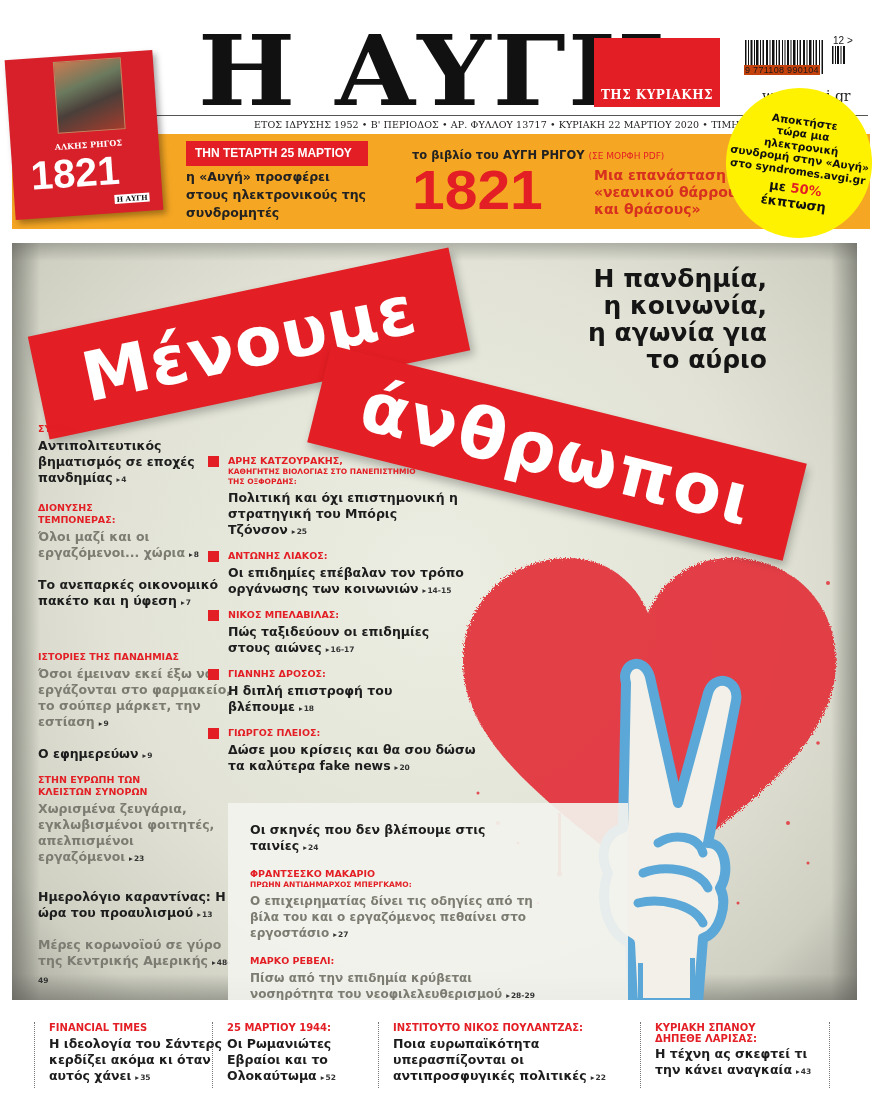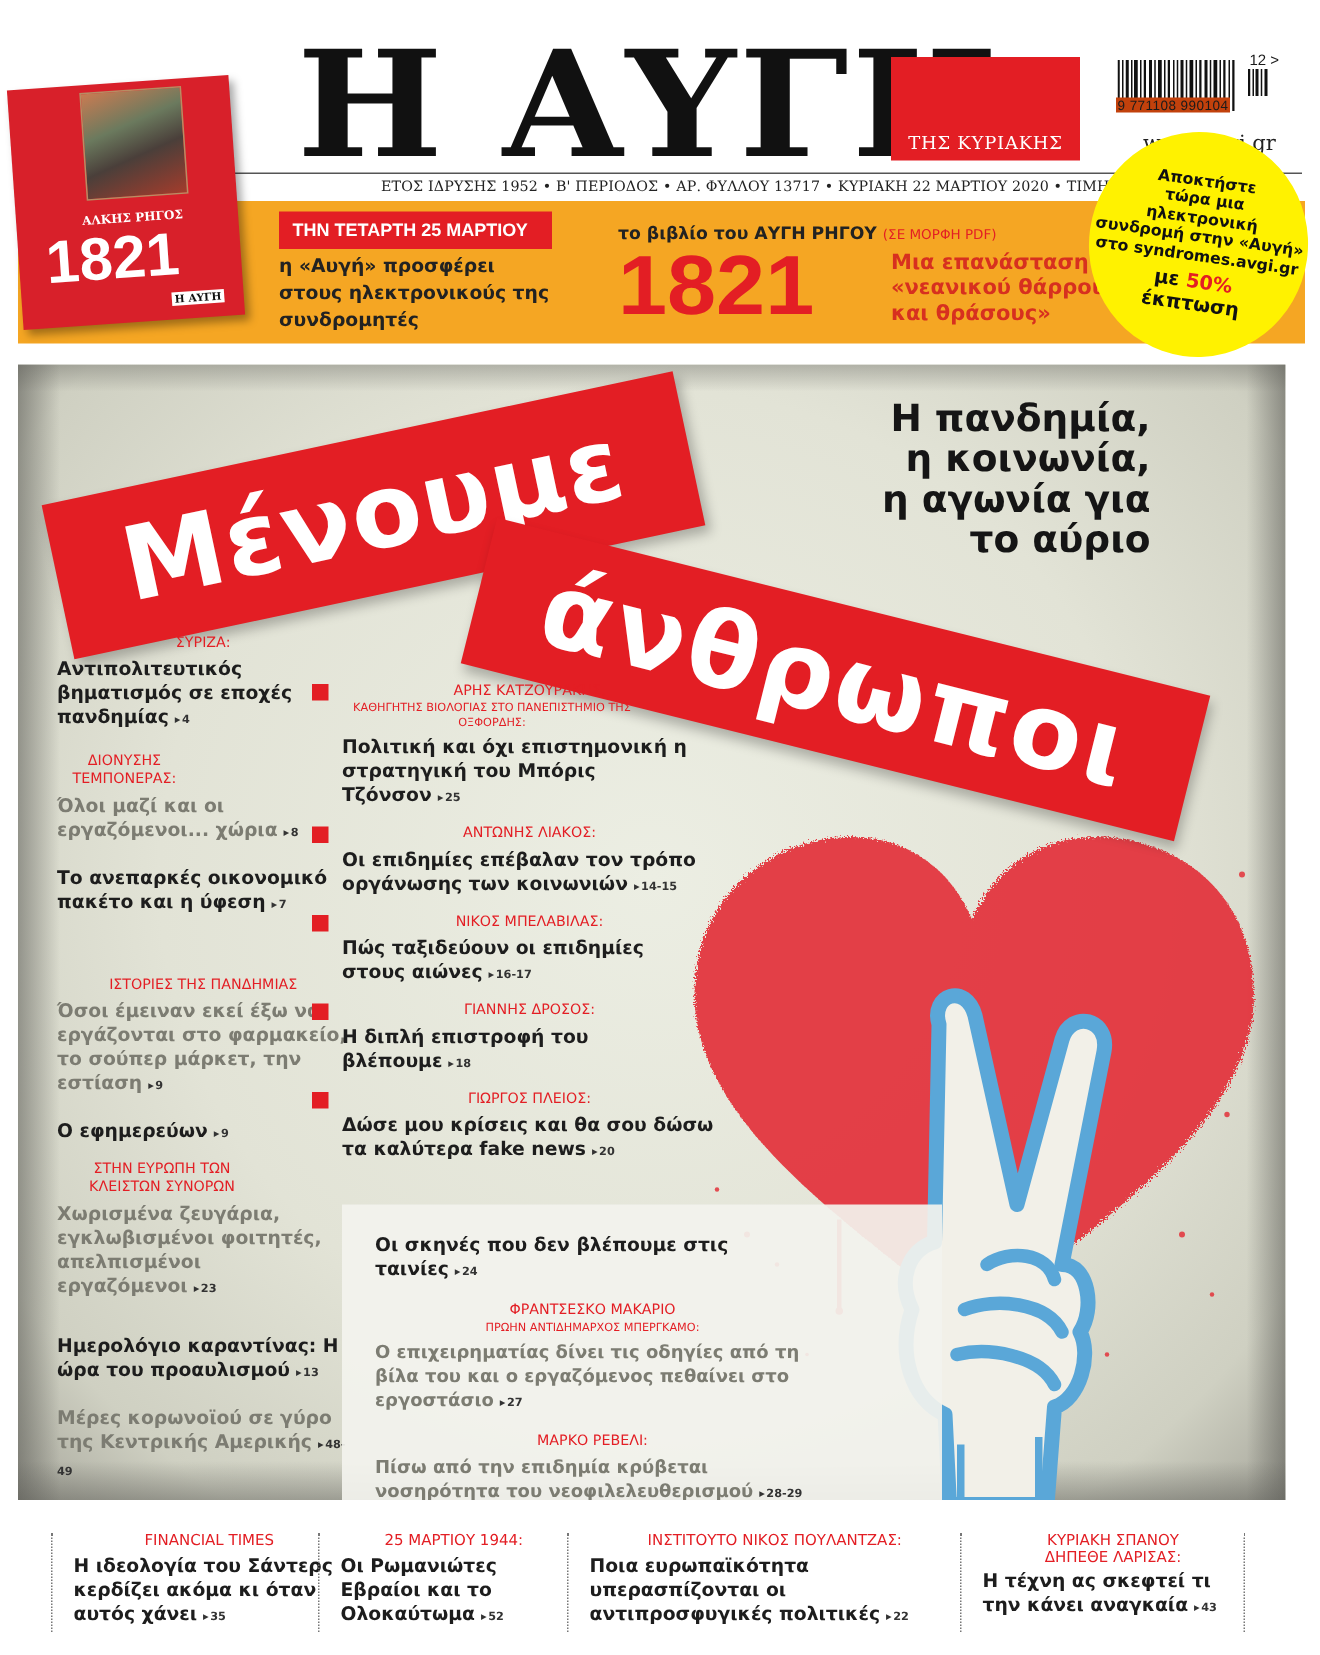--- a/index.html
+++ b/index.html
@@ -12,21 +12,21 @@
     font-family: "DejaVu Serif", serif; font-weight: bold;
     font-size: 98px; line-height: 90px; letter-spacing: 2px;
     color: #111; transform: scaleX(1.05); transform-origin: left top;
   }
   .sunday-box {
     position: absolute; left: 594px; top: 38px; width: 126px; height: 69px;
     background: #e31e24; color: #fff;
   }
   .sunday-box span {
     position: absolute; left: 0; right: 0; bottom: 5px; text-align: center;
-    font-family: "DejaVu Serif", serif; font-weight: normal; font-size: 12px; letter-spacing: 0.5px;
+    font-family: "DejaVu Serif", serif; font-weight: bold; font-size: 12px; letter-spacing: 0.5px;
   }
   .barcode { position: absolute; left: 745px; top: 40px; width: 80px; height: 34px; }
   .barcode-num { position: absolute; left: 744px; top: 65px; font-size: 9px; font-family: "Liberation Sans", sans-serif; background:#c2410c; padding: 0 1px; letter-spacing: 0.3px; }
   .barcode-small { position: absolute; left: 832px; top: 46px; width: 14px; height: 18px; }
   .barcode-issue { position: absolute; left: 833px; top: 35px; font-size: 10px; font-family: Liberation Sans, sans-serif; }
   .website { position: absolute; left: 762px; top: 88px; font-family: "DejaVu Serif", serif; font-size: 14px; color: #222; }
 
   .rule { position: absolute; left: 12px; right: 12px; top: 115px; height: 1px; background: #555; }
   .dateline {
     position: absolute; left: 254px; top: 119px;
@@ -111,21 +111,21 @@
     position: absolute; right: 90px; top: 22px; text-align: right;
     font-weight: bold; font-size: 25px; line-height: 27px; color: #151515;
   }
 
   
   .art { position: absolute; left: 446px; top: 300px; width: 380px; height: 460px; }
 
   
   .col-left { position: absolute; left: 26px; top: 180px; width: 195px; }
   .item { margin-bottom: 14px; }
-  .kicker { color: #e31e24; font-weight: normal; font-size: 9.5px; line-height: 12px; text-transform: none; text-align: center; }
+  .kicker { color: #e31e24; font-weight: bold; font-size: 9.5px; line-height: 12px; text-transform: none; }
   .kicker.small { font-size: 7.5px; line-height: 10px; }
   .head { font-weight: bold; font-size: 12.5px; line-height: 16px; color: #1d1d1d; margin-top: 3px; }
   .head.muted { color: #7c7c72; }
   .pg { font-size: 7.5px; font-weight: bold; margin-left: 4px; color: #333; }
   .pg::before { content: "\25B8"; margin-right: 1px; }
 
   
   .col-mid { position: absolute; left: 196px; top: 212px; width: 270px; }
   .mid-item { position: relative; padding-left: 20px; margin-bottom: 10px; }
   .mid-item .square { position: absolute; left: 0; top: 1px; width: 11px; height: 11px; background: #e31e24; }

